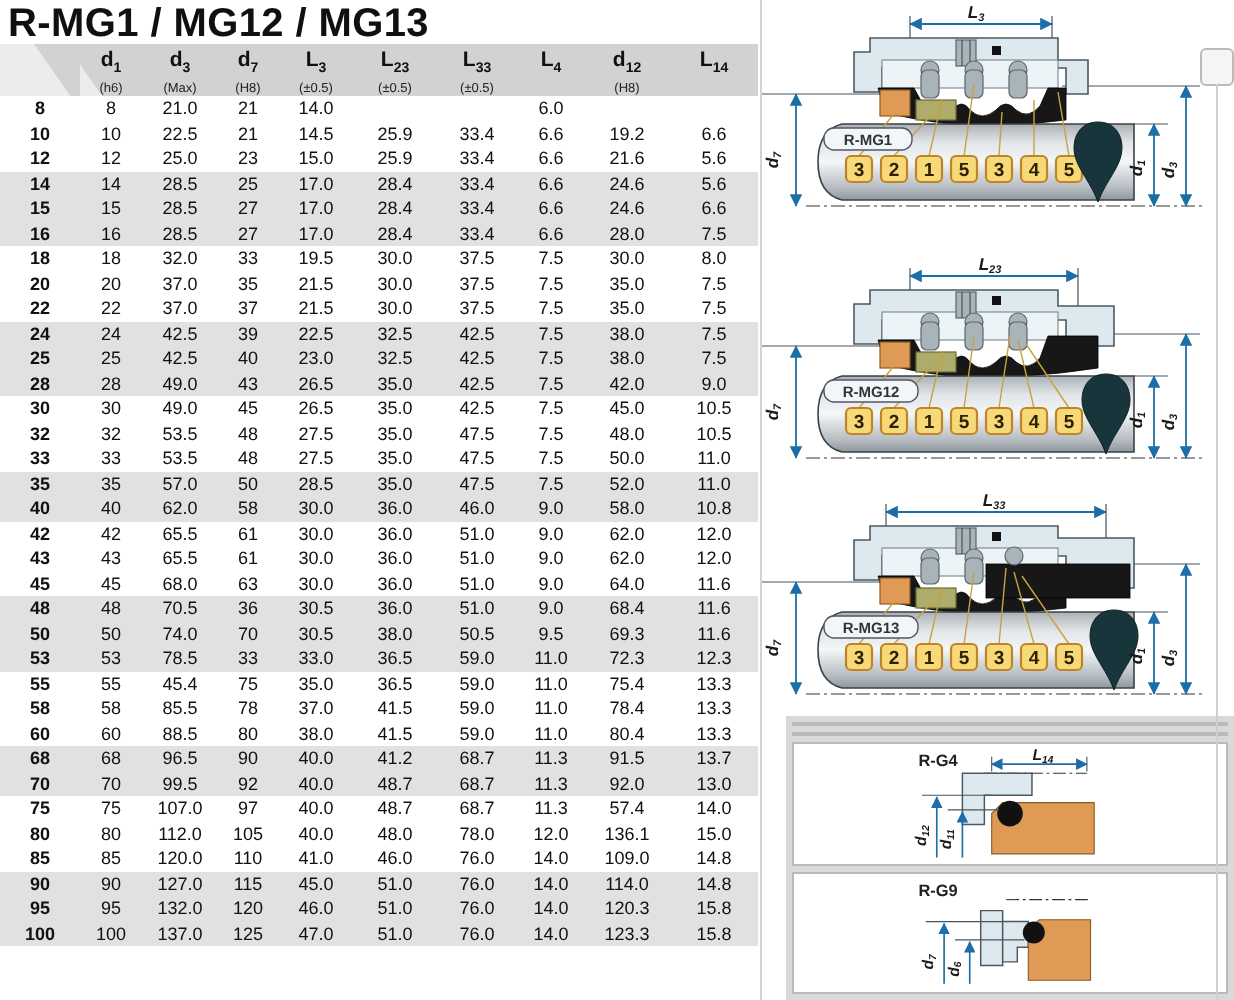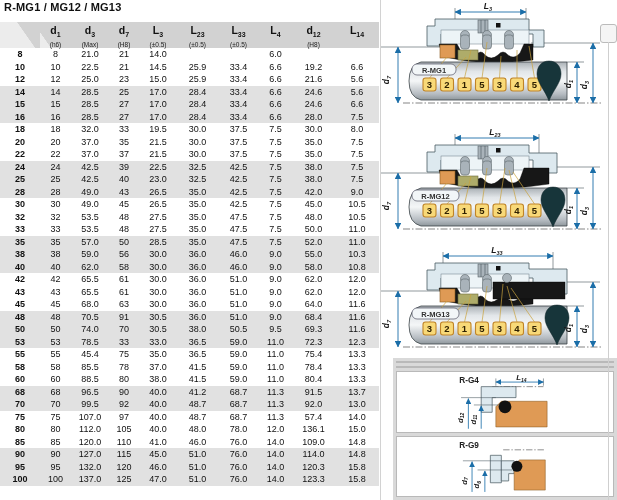--- a/index.html
+++ b/index.html
@@ -1,19 +1,19 @@
 <!DOCTYPE html>
 <html><head>
 <meta charset="utf-8">
 <style>
   * { margin:0; padding:0; box-sizing:border-box; }
   body { background:#888; font-family:"Liberation Sans", sans-serif; }
   #app { position:relative; width:617px; height:500px; background:#fff; overflow:hidden; }
 
-  .title { position:absolute; top:1px; left:4px; font-size:11px; font-weight:bold; color:#101010; letter-spacing:0.2px; }
+  .title { position:absolute; top:1px; left:4px; font-size:20px; font-weight:bold; color:#101010; letter-spacing:0.2px; }
 
   .table-wrap { position:absolute; top:22px; left:0; width:379px; }
   table.data { border-collapse:collapse; width:379px; table-layout:fixed; }
   table.data thead th { background:#d2d2d2; height:24px; vertical-align:top; padding:0; text-align:center; }
   table.data thead th:nth-child(1) { background:linear-gradient(55deg,#ececec 60%,#d2d2d2 61%); }
   table.data thead th:nth-child(2) { background:linear-gradient(55deg,#ececec 22%,#d2d2d2 23%); }
   .hsym { font-size:10.5px; font-weight:bold; line-height:12px; padding-top:2px; color:#111; }
   .hsym sub { font-size:7px; }
   .htol { font-size:6.5px; font-weight:normal; line-height:7px; color:#222; }
   table.data tbody td { font-size:9px; line-height:12.5px; height:12.5px; padding:0; text-align:center; color:#111; white-space:nowrap; }
@@ -307,32 +307,20 @@
             <td>57.0</td>
             <td>50</td>
             <td>28.5</td>
             <td>35.0</td>
             <td>47.5</td>
             <td>7.5</td>
             <td>52.0</td>
             <td>11.0</td>
           </tr>
           <tr class="band-b">
-            <td>38</td>
-            <td>38</td>
-            <td>59.0</td>
-            <td>56</td>
-            <td>30.0</td>
-            <td>36.0</td>
-            <td>46.0</td>
-            <td>9.0</td>
-            <td>55.0</td>
-            <td>10.3</td>
-          </tr>
-          <tr class="band-b">
             <td>40</td>
             <td>40</td>
             <td>62.0</td>
             <td>58</td>
             <td>30.0</td>
             <td>36.0</td>
             <td>46.0</td>
             <td>9.0</td>
             <td>58.0</td>
             <td>10.8</td>
@@ -370,21 +358,21 @@
             <td>36.0</td>
             <td>51.0</td>
             <td>9.0</td>
             <td>64.0</td>
             <td>11.6</td>
           </tr>
           <tr class="band-b">
             <td>48</td>
             <td>48</td>
             <td>70.5</td>
-            <td>91</td>
+            <td>36</td>
             <td>30.5</td>
             <td>36.0</td>
             <td>51.0</td>
             <td>9.0</td>
             <td>68.4</td>
             <td>11.6</td>
           </tr>
           <tr class="band-b">
             <td>50</td>
             <td>50</td>

